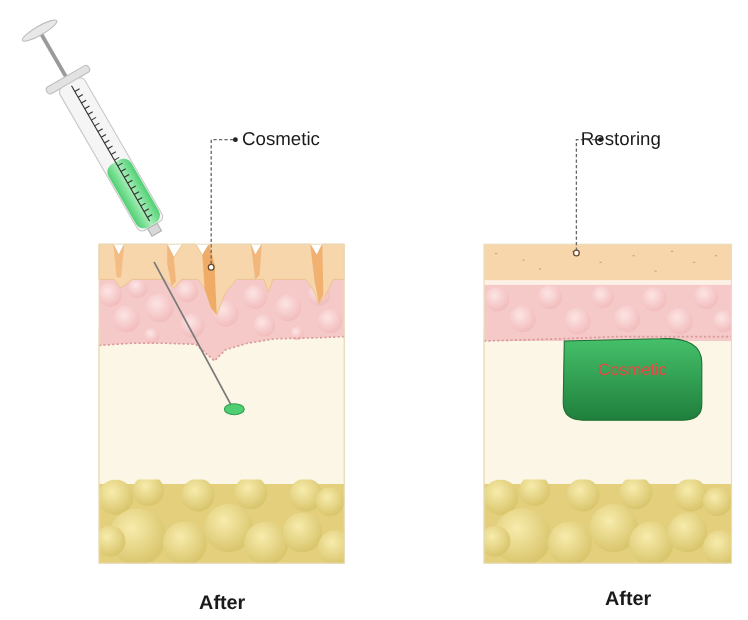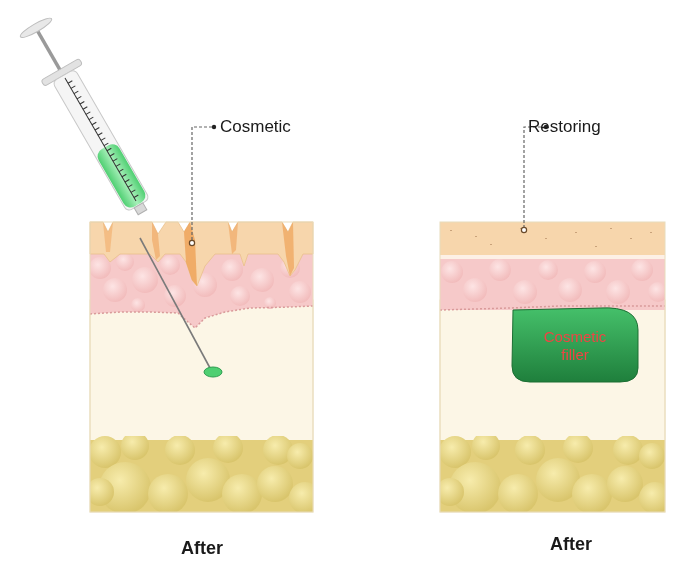--- a/index.html
+++ b/index.html
@@ -208,17 +208,16 @@
 </svg>
 
 <div class="label" style="left:220px;top:117px;">Cosmetic</div>
 
 <div style="position:absolute;left:528px;top:117px;">
   <div class="label" style="position:static;">Restoring</div>
 </div>
 
 <div style="position:absolute;left:520px;top:328px;width:110px;">
   <div class="filler-text" style="position:static;">Cosmetic</div>
-  <div class="filler-text" style="position:static;">filler</div>
 </div>
 
 <div class="caption" style="left:142px;top:538px;">After</div>
 <div class="caption" style="left:511px;top:534px;">After</div>
 
 </body></html>

